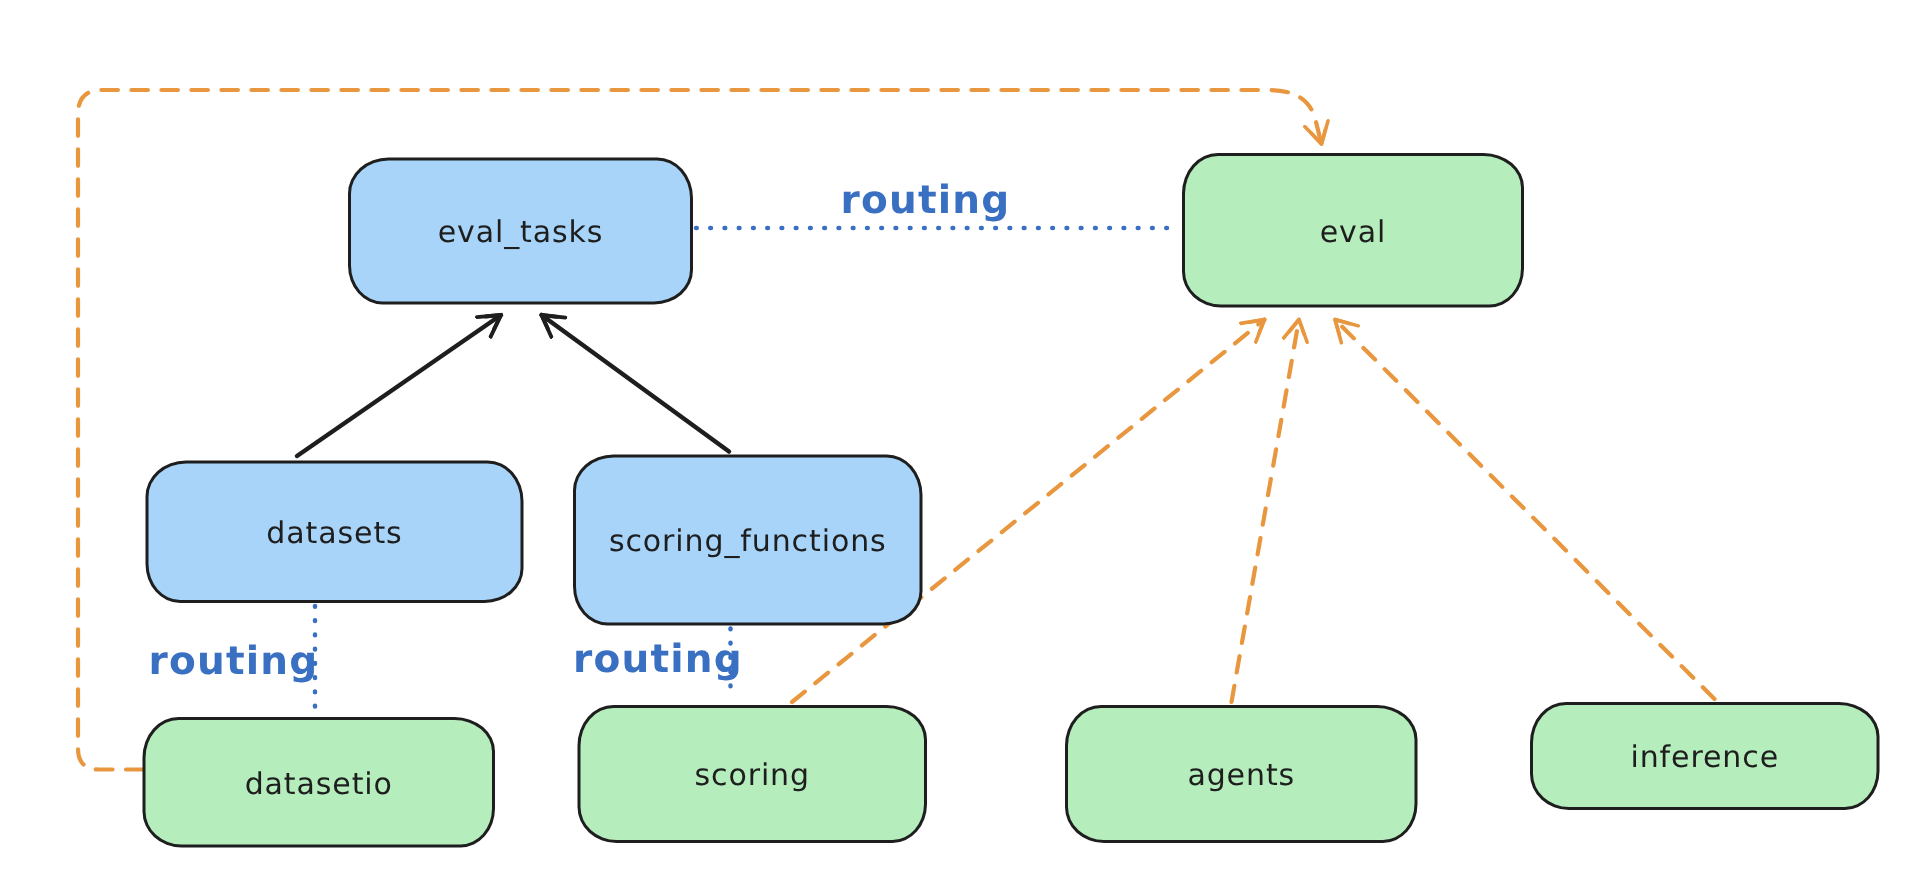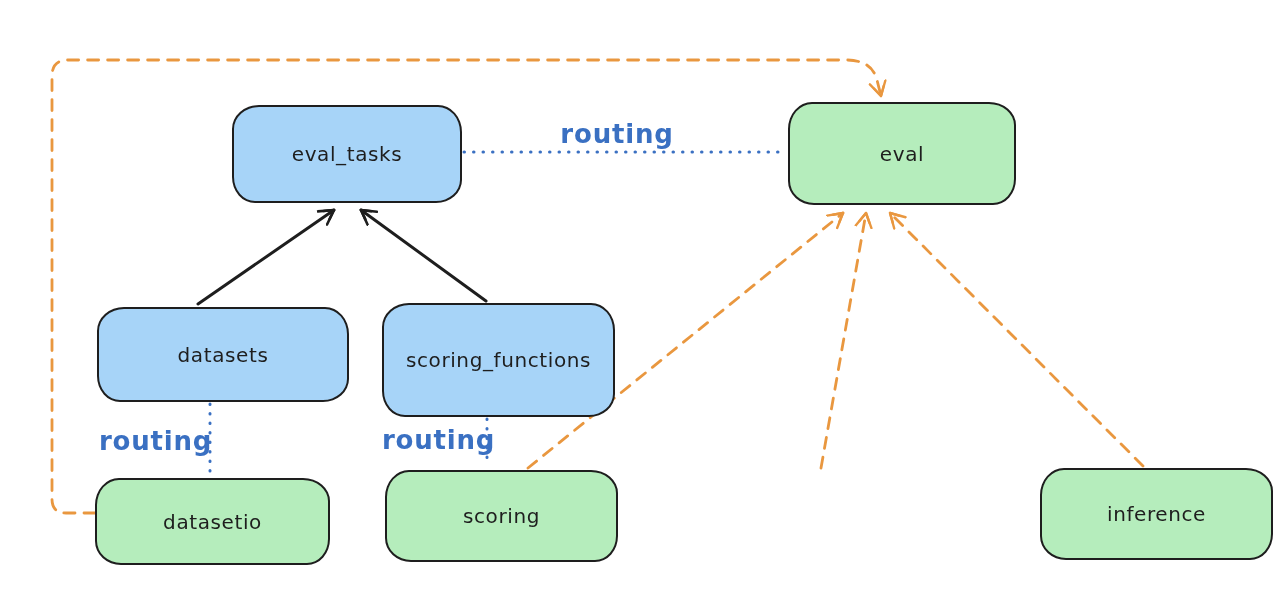--- a/index.html
+++ b/index.html
@@ -91,22 +91,25 @@
   </div>
 
   <div class="node green" style="left:385px;top:470px;width:233px;height:92px;">
     <span>scoring</span>
   </div>
 
   <div class="node green" style="left:95px;top:478px;width:235px;height:87px;">
     <span>datasetio</span>
   </div>
 
+  <div class="node green" style="left:710px;top:470px;width:235px;height:92px;">
+    <span>agents</span>
+  </div>
 
-  <div class="node green" style="left:1020px;top:468px;width:233px;height:92px;margin-left:20px;">
+  <div class="node green" style="left:1020px;top:468px;width:233px;height:72px;">
     <span>inference</span>
   </div>
 
   <div class="edge-label" style="left:560px;top:119px;width:114px;">routing</div>
   <div class="edge-label" style="left:99px;top:426px;width:110px;">routing</div>
   <div class="edge-label" style="left:382px;top:425px;width:110px;">routing</div>
 
 </div>
 
 </body></html>

